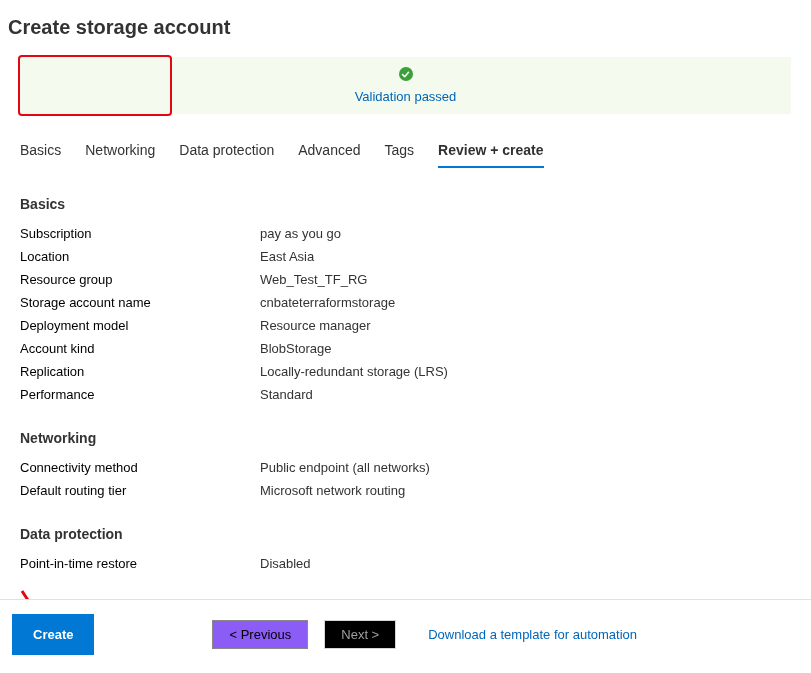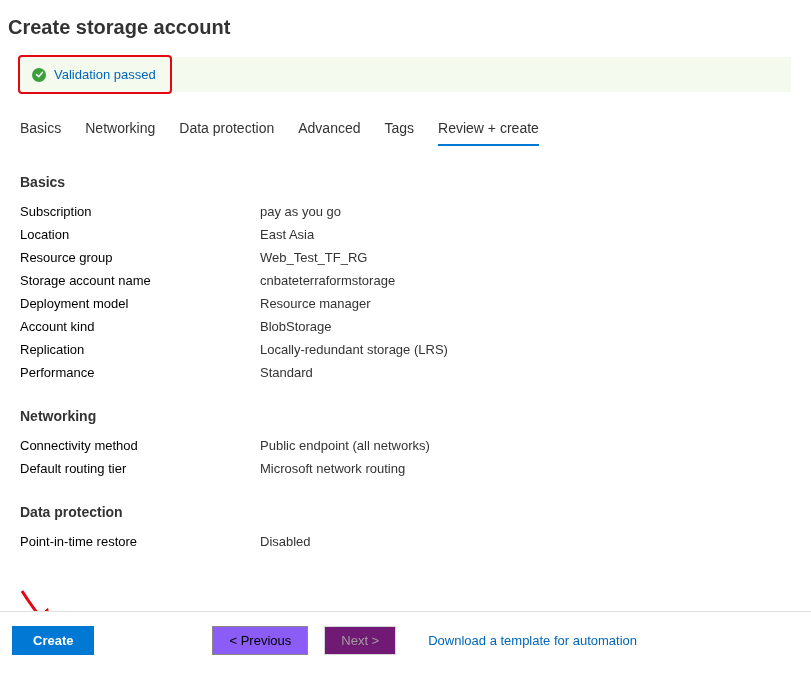--- a/index.html
+++ b/index.html
@@ -20,20 +20,21 @@
       padding: 16px 20px 18px 8px;
     }
     .validation-banner {
       margin: 0 20px 20px 20px;
       background: #f4faee;
       padding: 10px 12px;
       display: flex;
       align-items: center;
       gap: 8px;
       position: relative;
+      flex-direction: column;
     }
     .validation-highlight {
       position: absolute;
       top: -2px; left: -2px;
       width: 154px;
       height: calc(100% + 4px);
       border: 2px solid #e30613;
       border-radius: 4px;
       pointer-events: none;
     }
@@ -55,21 +56,21 @@
     }
     .tab {
       padding: 8px 0;
       font-size: 14px;
       color: #333;
       cursor: pointer;
       border-bottom: 2px solid transparent;
     }
     .tab.active {
       color: #323130;
-      font-weight: 400;
+      font-weight: 700;
       border-bottom: 2px solid #0078d4;
     }
     .content { padding: 0 20px; overflow-y: auto; height: 420px; }
     .section { margin-bottom: 28px; }
     .section-title {
       font-weight: 600;
       font-size: 14px;
       color: #333;
       margin-bottom: 14px;
     }
@@ -101,24 +102,24 @@
       border: 1px solid #8a8886;
       background: #8b5cf6;
       cursor: pointer;
       font-family: inherit;
     }
     .btn-primary {
       background: #0078d4;
       border-color: #0078d4;
       color: #fff;
       font-weight: 600;
-      padding: 6px 20px;
+      padding: 12px 20px;
     }
     .btn-disabled {
-      background: #701a75;
+      background: #000000;
       border-color: #d6d6d6;
       color: #a19f9d;
       cursor: default;
     }
     .footer-gap { width: 86px; }
     .link {
       color: #0066b8;
       cursor: pointer;
       margin-left: 16px;
       font-size: 13px;

